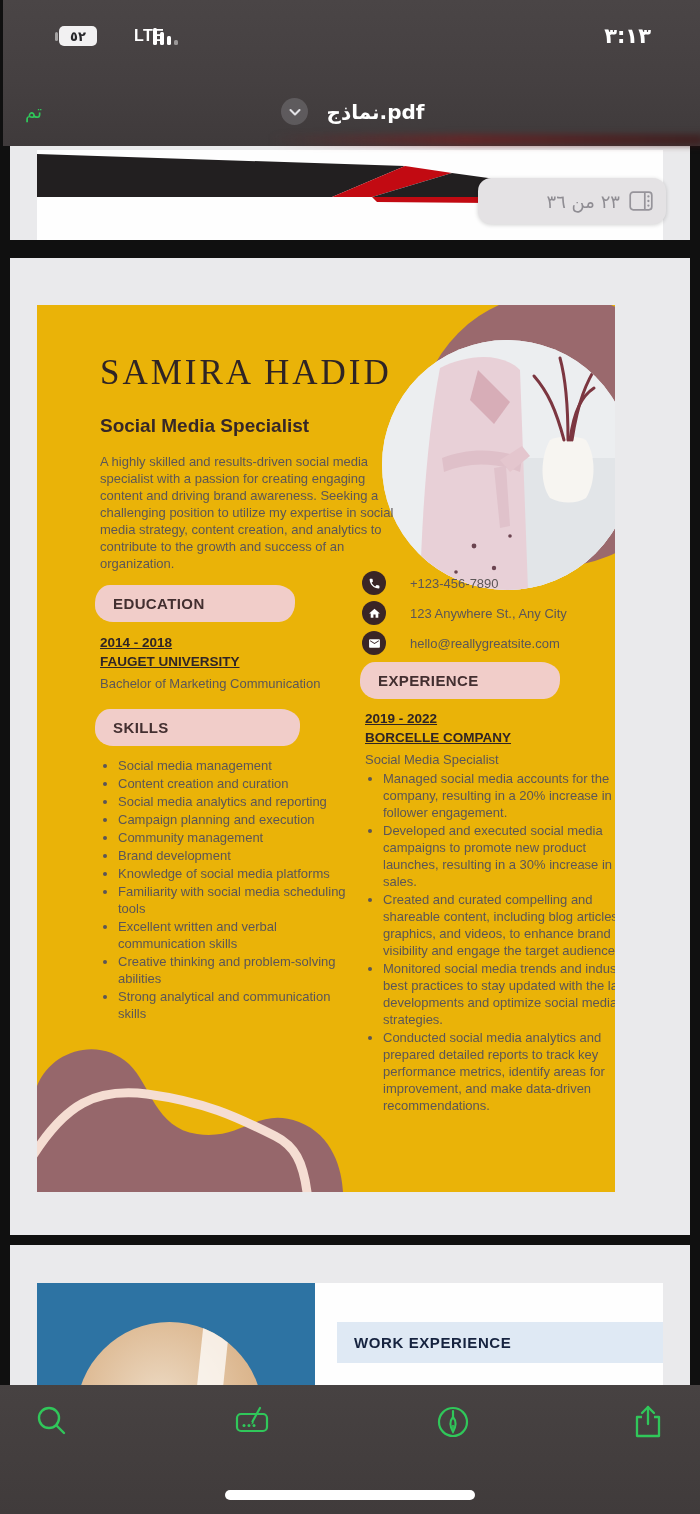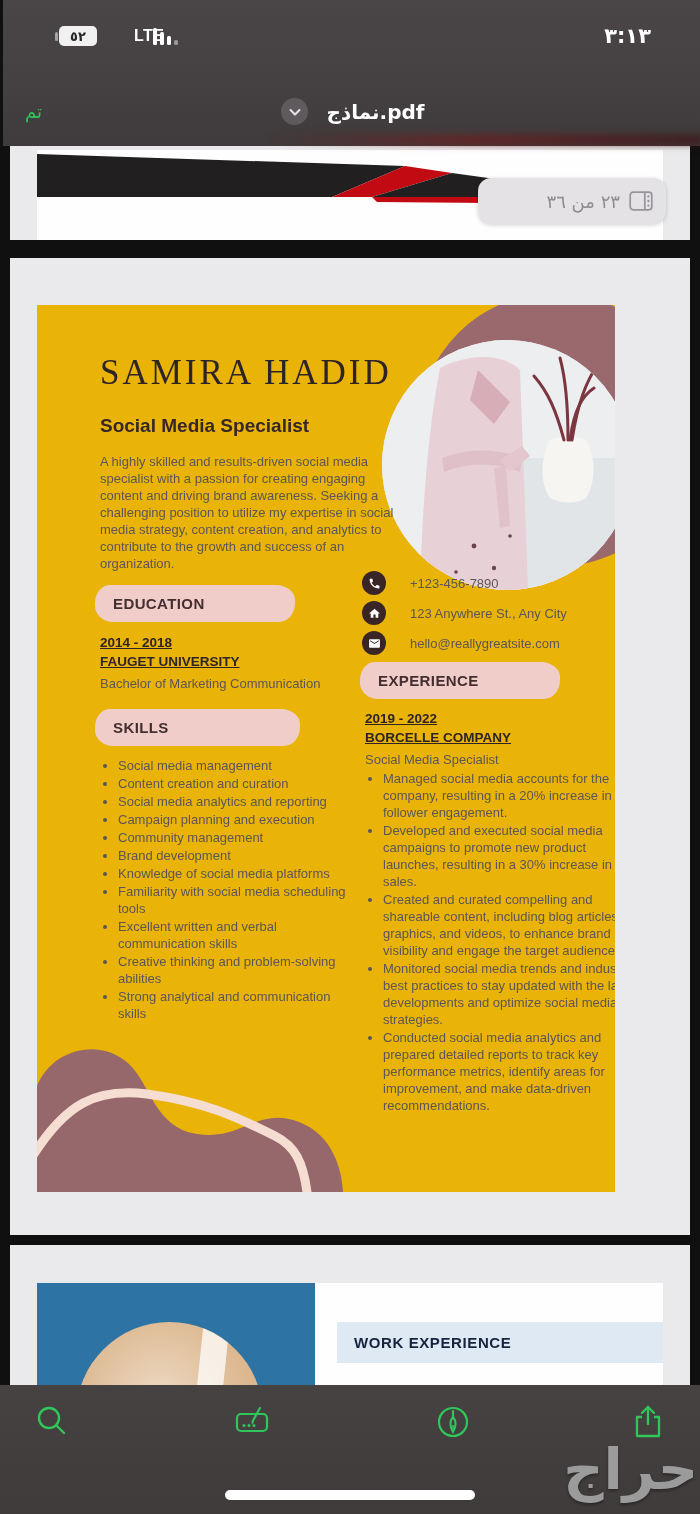--- a/index.html
+++ b/index.html
@@ -293,15 +293,14 @@
     <circle cx="19" cy="19" r="14" fill="none" stroke="#30c75a" stroke-width="2.2"></circle>
     <path d="M19,8 L19,14" stroke="#30c75a" stroke-width="2.2" stroke-linecap="round"></path>
     <path d="M19,14 C15.6,18 15.6,23 19,29 C22.4,23 22.4,18 19,14 Z" fill="none" stroke="#30c75a" stroke-width="2"></path>
     <line x1="19" y1="22" x2="19" y2="28" stroke="#30c75a" stroke-width="1.6"></line>
   </svg>
   <svg class="tool-ic" style="left:629px" viewBox="0 0 38 38">
     <path d="M13,14 H8 V33 H30 V14 H25" fill="none" stroke="#30c75a" stroke-width="2.3" stroke-linejoin="round"></path>
     <line x1="19" y1="4" x2="19" y2="21" stroke="#30c75a" stroke-width="2.3" stroke-linecap="round"></line>
     <polyline points="13,10 19,4 25,10" fill="none" stroke="#30c75a" stroke-width="2.3" stroke-linecap="round" stroke-linejoin="round"></polyline>
   </svg>
-  <div class="watermark">حراج</div>
   <div class="home-indicator"></div>
 </div>
 
 </body></html>

